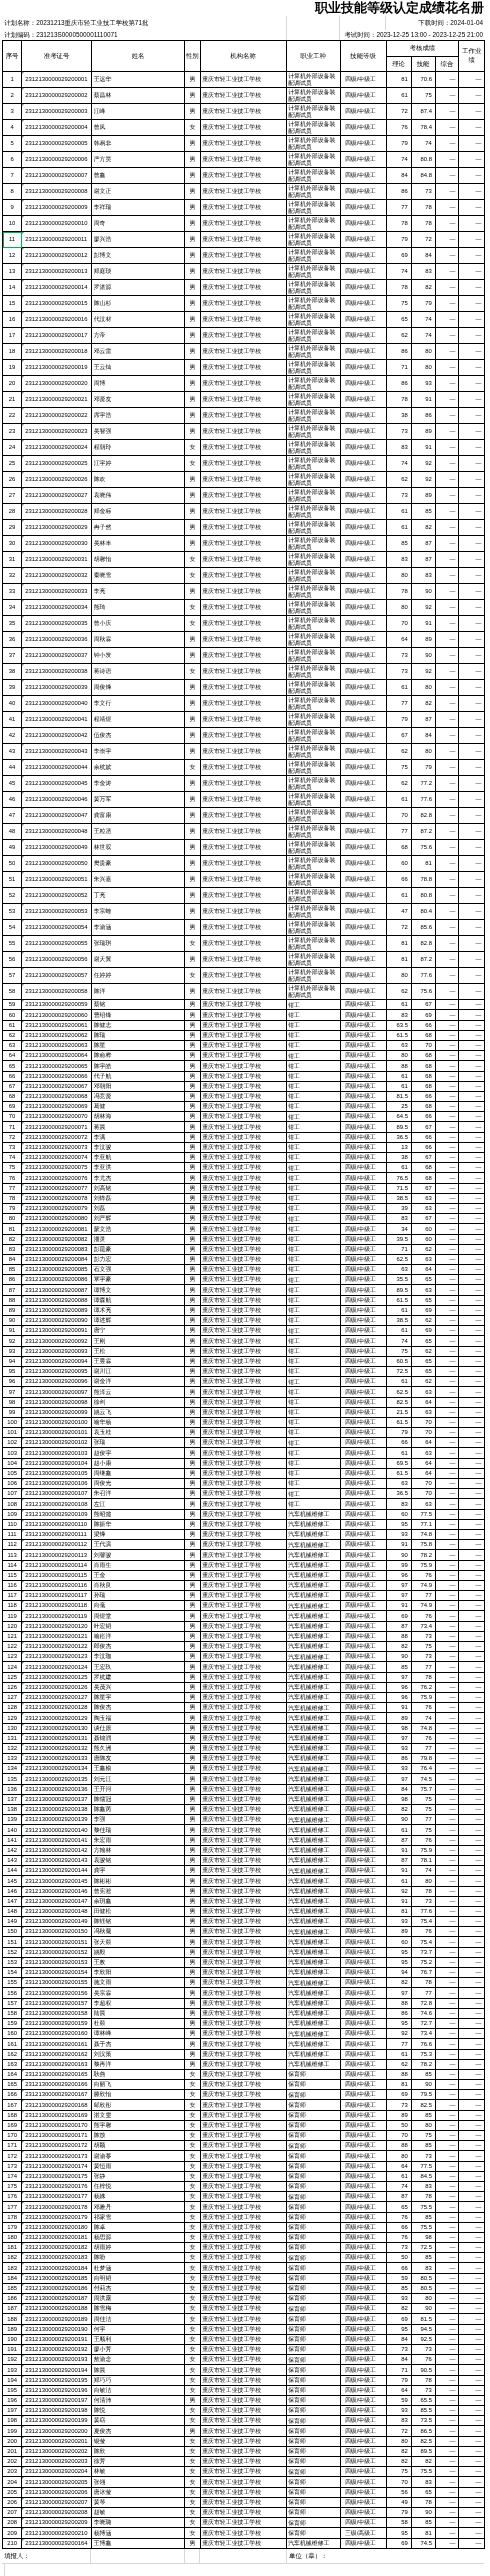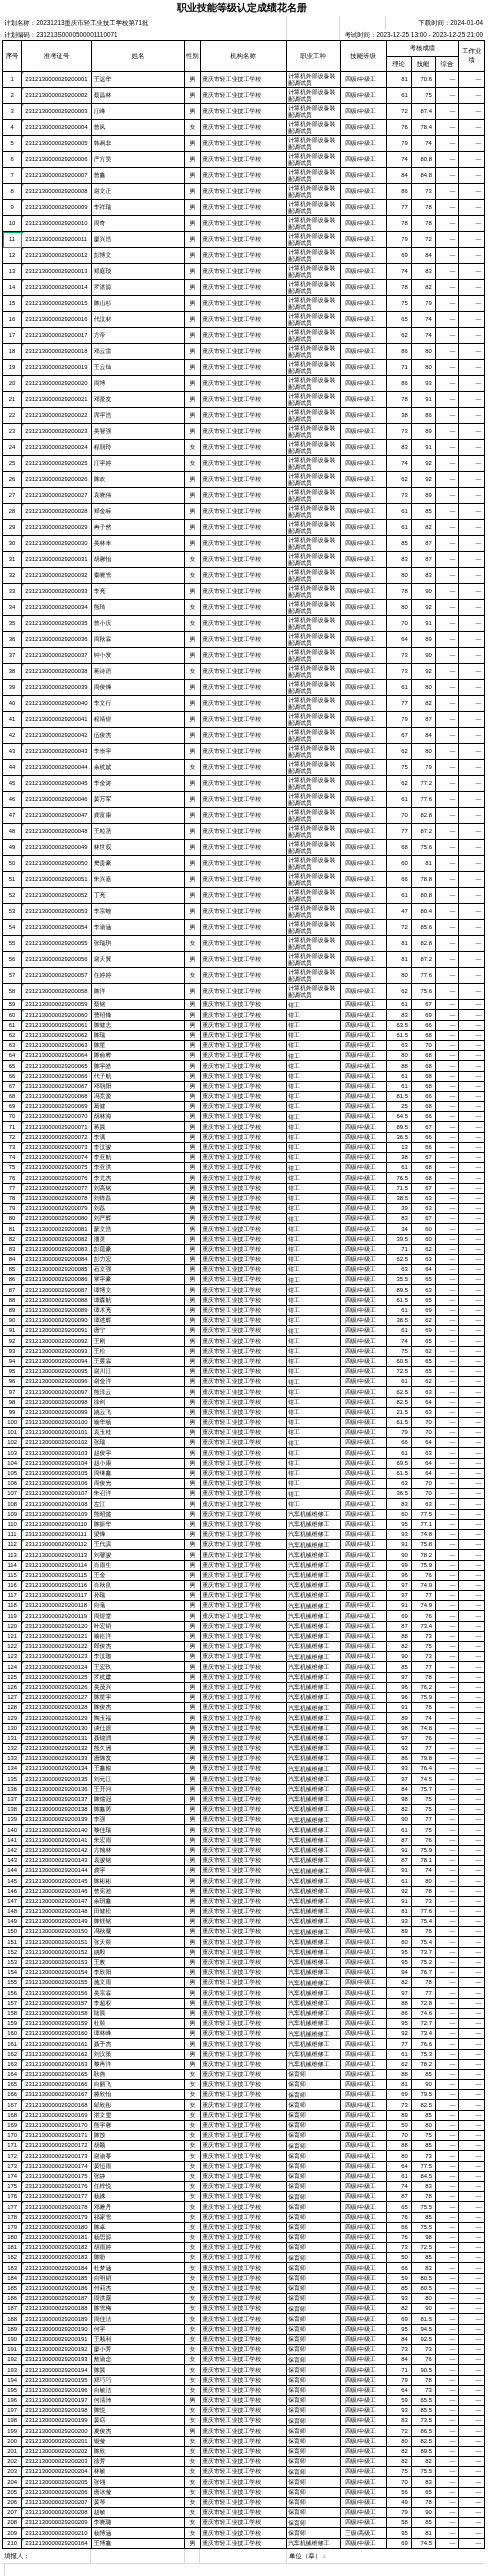--- a/index.html
+++ b/index.html
@@ -1,18 +1,18 @@
 <!DOCTYPE html>
 <html style="font-size:8.6px"><head>
 <meta charset="utf-8">
 <style>
   html,body{margin:0;padding:0;background:#fff;}
   body{width:490px;height:2576px;position:relative;font-family:"Liberation Sans","DejaVu Sans",sans-serif;color:#000;}
   .sheet{position:absolute;left:0;top:0;width:490px;}
-  .r-title{height:16px;line-height:16px;text-align:center;font-family:"Liberation Serif","DejaVu Serif",serif;font-weight:bold;font-size:10px;width:484px;}
+  .r-title{height:16px;line-height:16px;text-align:right;font-family:"Liberation Serif","DejaVu Serif",serif;font-weight:bold;font-size:13px;width:484px;}
   .meta-row{position:relative;width:482px;margin-left:2.1px;font-size:6.4px;}
   .meta1{height:14px;line-height:14px;}
   .meta2{height:10.2px;line-height:10.2px;}
   .meta-left{position:absolute;left:2.1px;top:0;white-space:nowrap;}
   .meta-right{position:absolute;right:1.1px;top:0;white-space:nowrap;}
   .gl{position:absolute;top:0;bottom:0;width:0.5px;background:#d8d8d8;}
   table{border-collapse:collapse;table-layout:fixed;width:482px;margin-left:2.1px;}
   th,td{border:0.5px solid #000;padding:0 1.6px;overflow:hidden;font-size:5.9px;}
   thead th{font-size:6.4px;font-weight:normal;text-align:center;padding:0 0.5px;}
   thead tr.h1 th{height:15px;}

